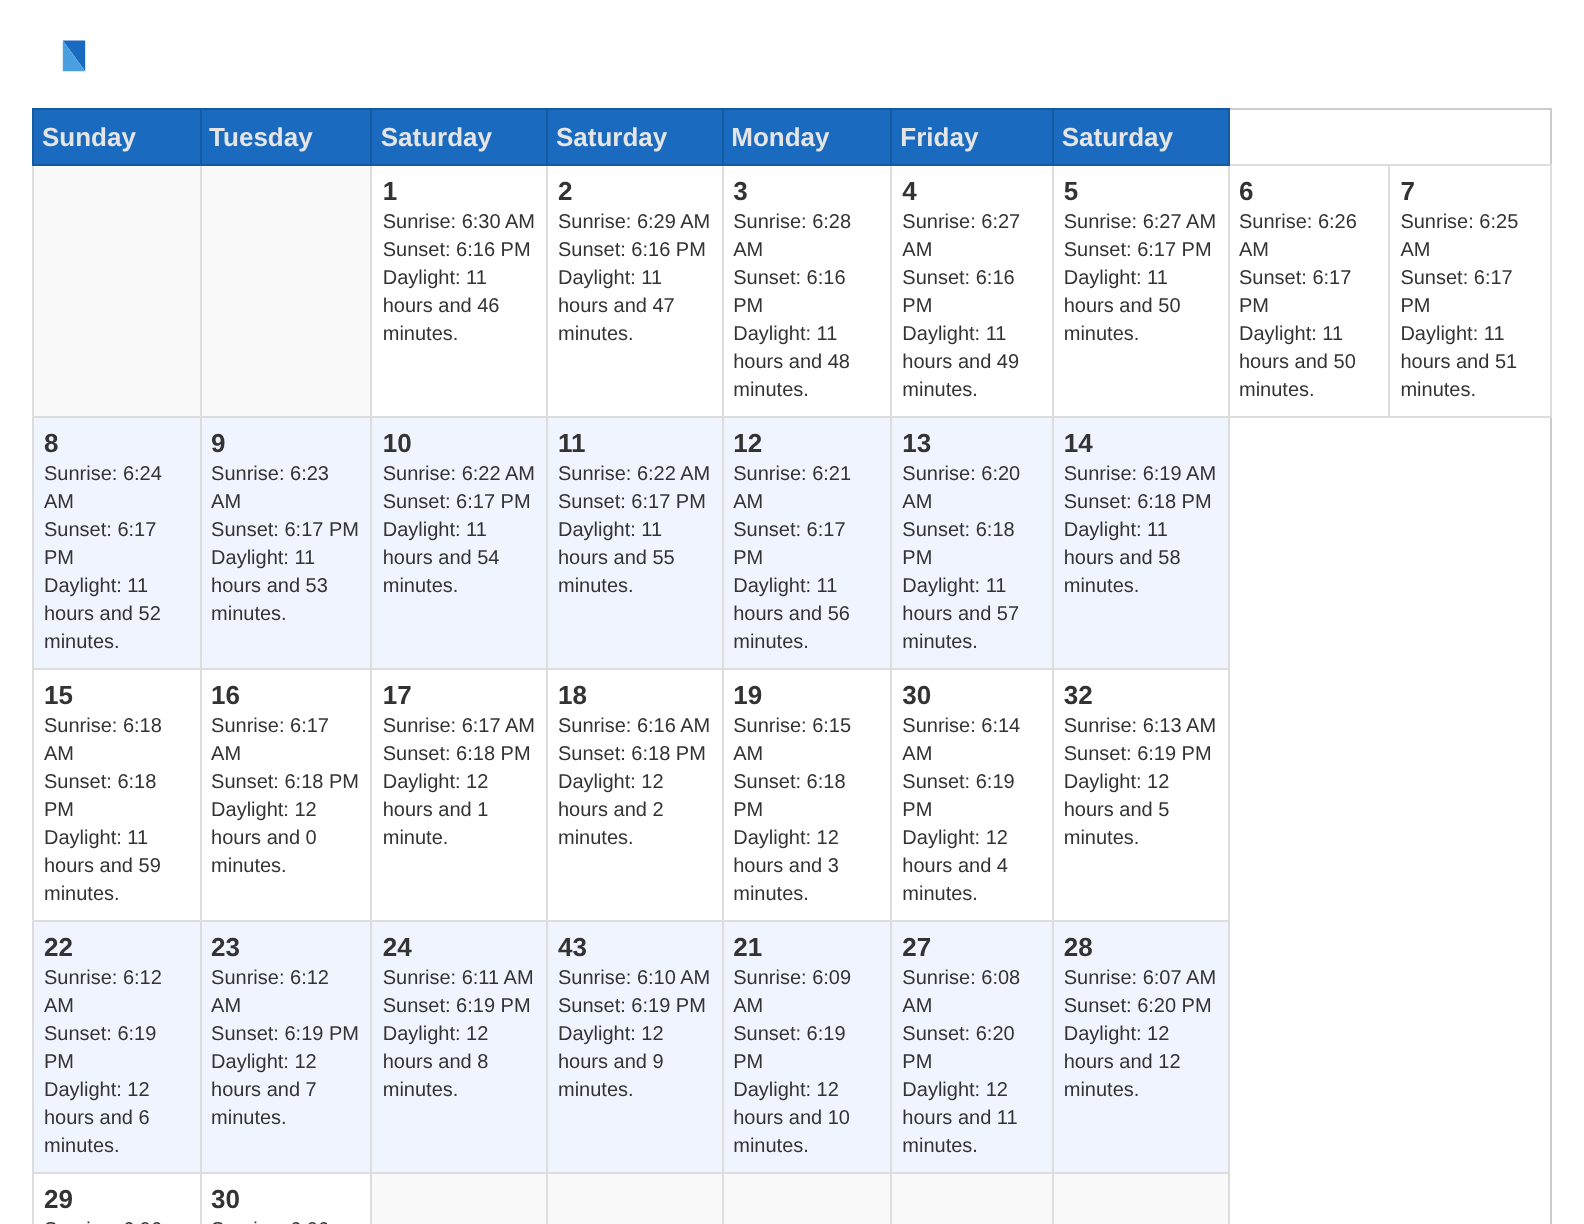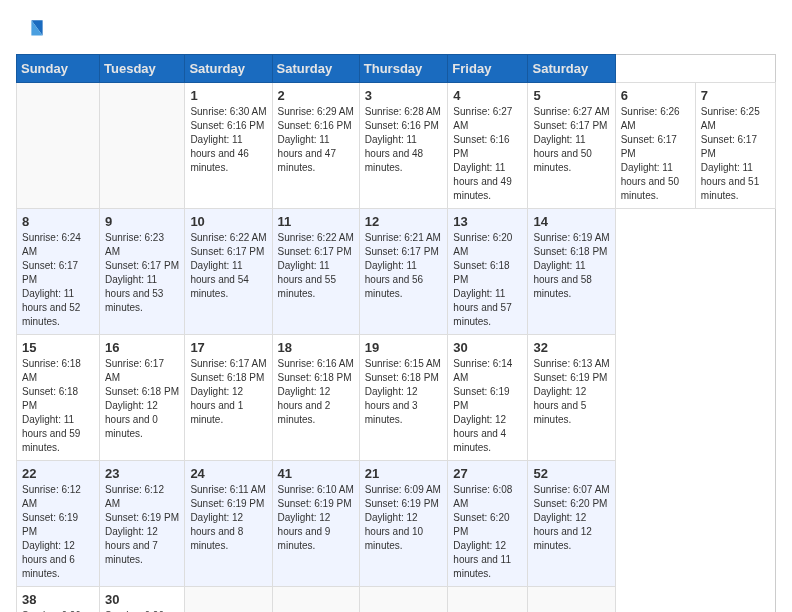--- a/index.html
+++ b/index.html
@@ -115,21 +115,21 @@
   </div>
 </div>
 
 <table class="calendar">
   <thead>
     <tr>
     <th>Sunday</th>
         <th>Tuesday</th>
         <th>Saturday</th>
         <th>Saturday</th>
-        <th>Thursday</th>
+        <th>Monday</th>
         <th>Friday</th>
         <th>Saturday</th>
       </tr>
   </thead>
   <tbody id="calendar-body">
   <tr>
         <td class="empty-cell"></td>
         <td class="empty-cell"></td>
         <td>
           <span class="day-num">1</span>
@@ -227,39 +227,39 @@
         </td>
         <td>
           <span class="day-num">23</span>
           <div class="day-info">Sunrise: 6:12 AM<br>Sunset: 6:19 PM<br>Daylight: 12 hours and 7 minutes.</div>
         </td>
         <td>
           <span class="day-num">24</span>
           <div class="day-info">Sunrise: 6:11 AM<br>Sunset: 6:19 PM<br>Daylight: 12 hours and 8 minutes.</div>
         </td>
         <td>
-          <span class="day-num">41</span>
+          <span class="day-num">43</span>
           <div class="day-info">Sunrise: 6:10 AM<br>Sunset: 6:19 PM<br>Daylight: 12 hours and 9 minutes.</div>
         </td>
         <td>
           <span class="day-num">21</span>
           <div class="day-info">Sunrise: 6:09 AM<br>Sunset: 6:19 PM<br>Daylight: 12 hours and 10 minutes.</div>
         </td>
         <td>
           <span class="day-num">27</span>
           <div class="day-info">Sunrise: 6:08 AM<br>Sunset: 6:20 PM<br>Daylight: 12 hours and 11 minutes.</div>
         </td>
         <td>
-          <span class="day-num">52</span>
+          <span class="day-num">28</span>
           <div class="day-info">Sunrise: 6:07 AM<br>Sunset: 6:20 PM<br>Daylight: 12 hours and 12 minutes.</div>
         </td>
       </tr>
       <tr>
         <td>
-          <span class="day-num">38</span>
+          <span class="day-num">29</span>
           <div class="day-info">Sunrise: 6:06 AM<br>Sunset: 6:20 PM<br>Daylight: 12 hours and 13 minutes.</div>
         </td>
         <td>
           <span class="day-num">30</span>
           <div class="day-info">Sunrise: 6:06 AM<br>Sunset: 6:20 PM<br>Daylight: 12 hours and 14 minutes.</div>
         </td>
         <td class="empty-cell"></td>
         <td class="empty-cell"></td>
         <td class="empty-cell"></td>
         <td class="empty-cell"></td>

